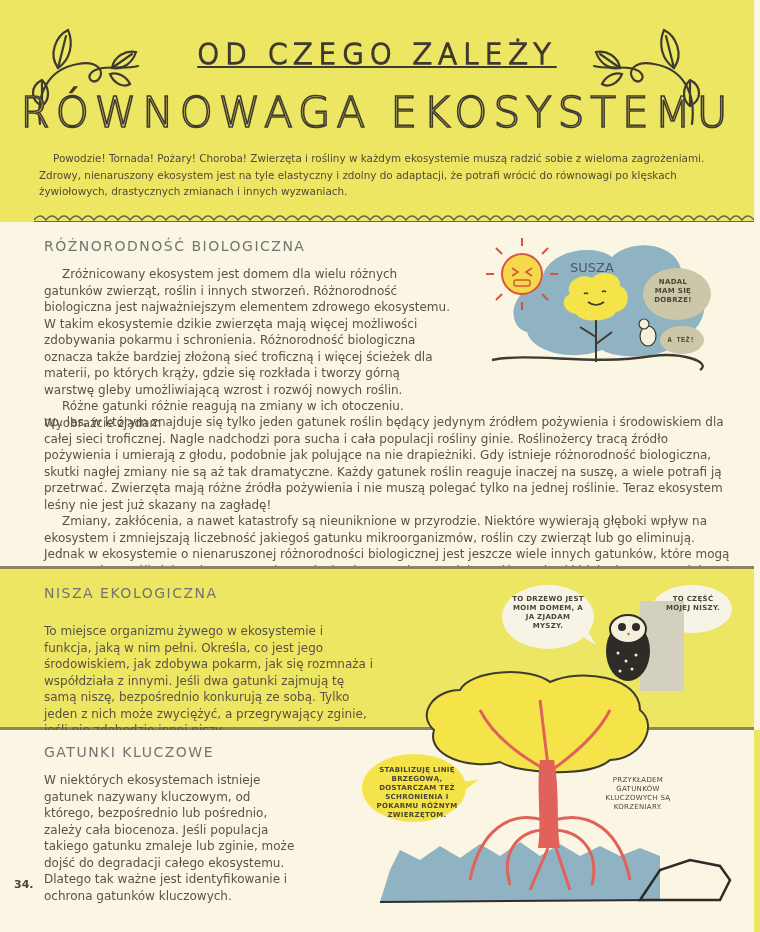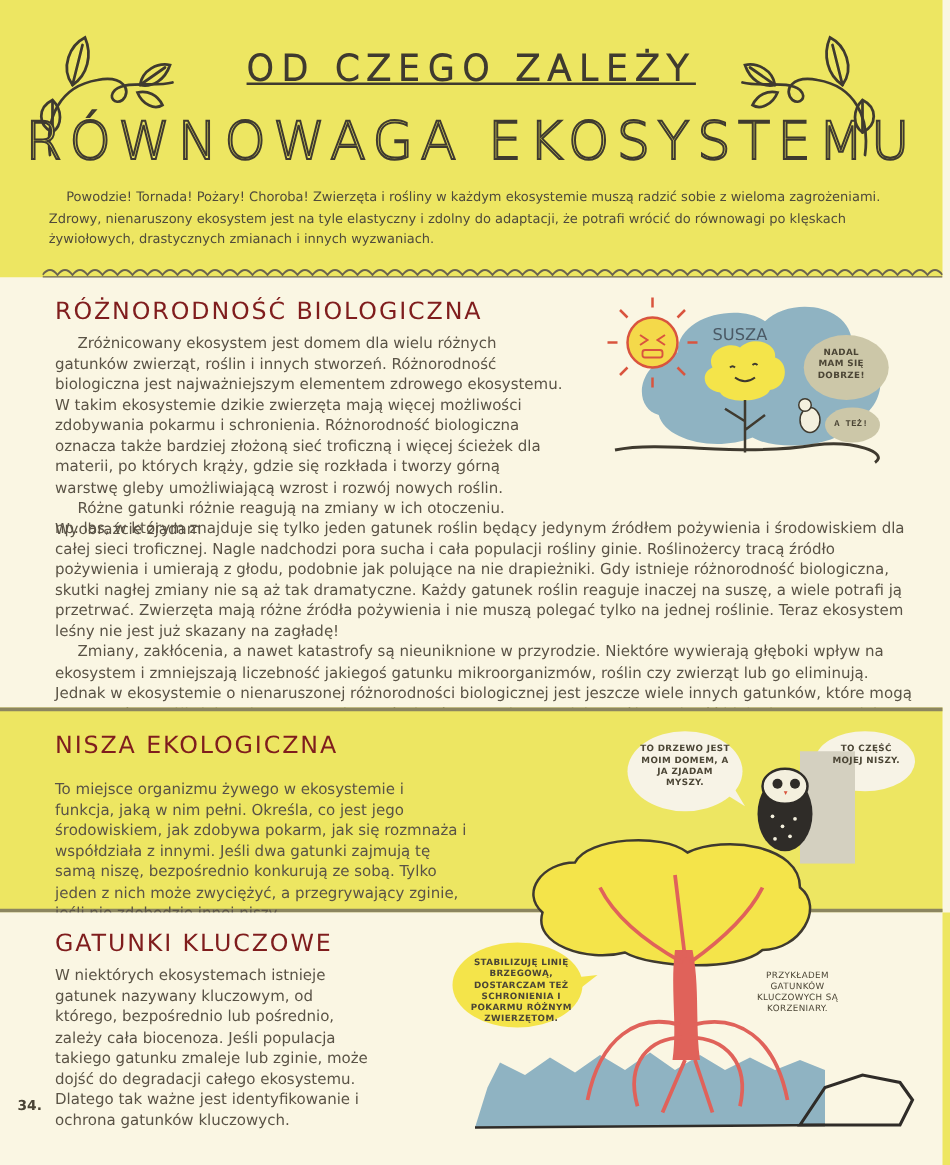--- a/index.html
+++ b/index.html
@@ -41,22 +41,22 @@
   .intro .indent { display: inline-block; width: 14px; }
 
   
   .zigzag {
     position: absolute; left: 34px; top: 212px; width: 720px; height: 12px;
   }
 
   
   .sec1 { position: absolute; left: 0; top: 222px; width: 760px; height: 344px; background: #faf6e3; }
   .h2 {
-    position: absolute; font-size: 19px; font-weight: 400; letter-spacing: 1.5px;
-    color: #7f1d1d; text-transform: uppercase;
+    position: absolute; font-size: 14px; font-weight: 400; letter-spacing: 1.5px;
+    color: #737373; text-transform: uppercase;
   }
   .body-text {
     position: absolute; font-size: 12px; line-height: 16.5px; color: #5a5346;
   }
   .body-text p { text-indent: 18px; }
 
   
   .sec2 {
     position: absolute; left: 0; top: 566px; width: 754px; height: 164px;
     background: #ede662; border-top: 3px solid #8c8660; border-bottom: 3px solid #8c8660;

